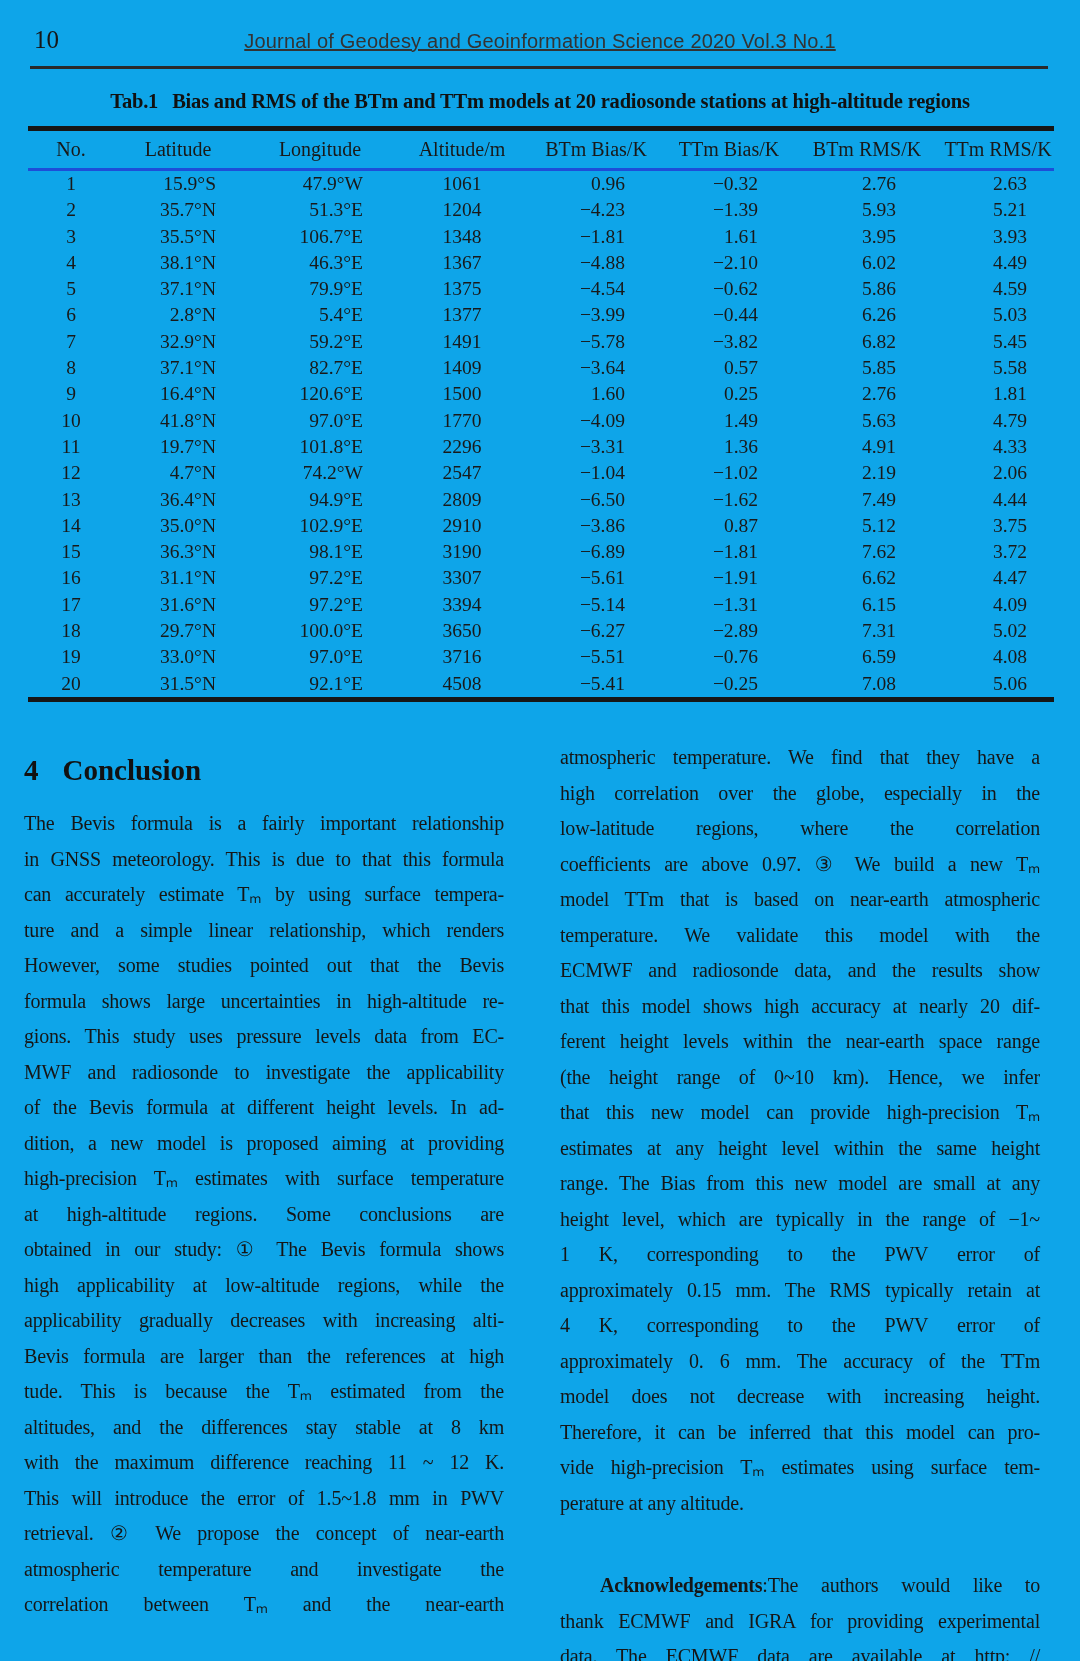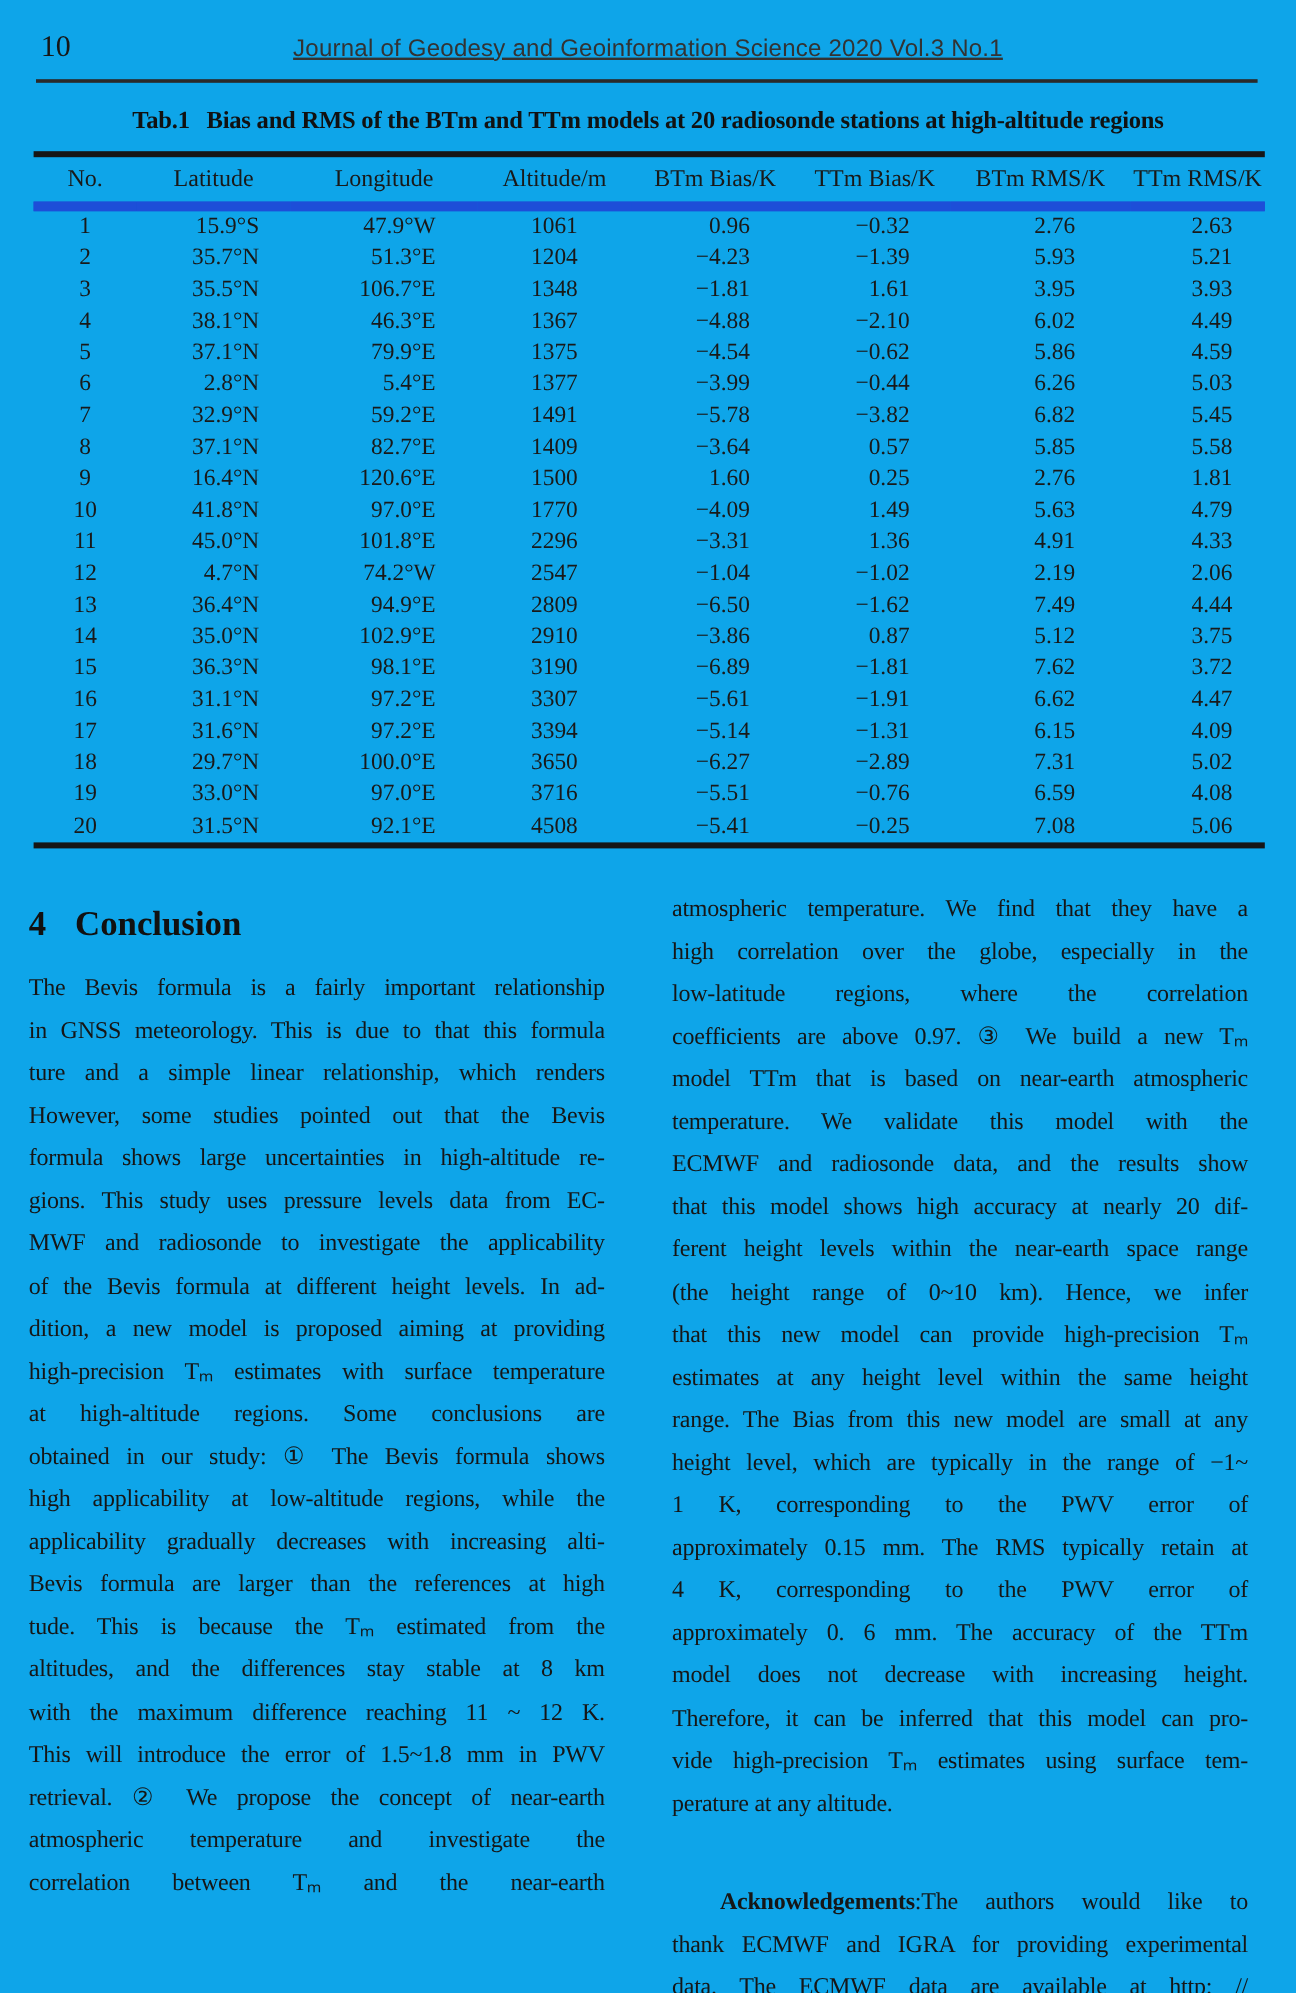--- a/index.html
+++ b/index.html
@@ -13,21 +13,21 @@
   .headrule{position:absolute;left:30px;top:66px;width:1018px;height:3px;background:#2a2a2a;}
   
   .caption{position:absolute;left:0;top:90px;width:1080px;text-align:center;
            font-weight:bold;font-size:20.5px;letter-spacing:-.2px;color:#111;}
   .cap-label{margin-right:14px;}
   
   .tablewrap{position:absolute;left:28px;top:126px;width:1026px;
              border-top:5px solid #161616;border-bottom:5px solid #161616;}
   table{width:100%;border-collapse:collapse;table-layout:fixed;}
   thead th{height:37px;font-weight:normal;font-size:20px;color:#191919;
-           border-bottom:8px solid #1d4ed8;text-align:center;vertical-align:middle;padding:0;}
+           border-bottom:3px solid #1d4ed8;text-align:center;vertical-align:middle;padding:0;}
   tbody td{height:26.3px;line-height:26.3px;font-size:19.5px;color:#191919;
            text-align:center;vertical-align:middle;padding:0;white-space:nowrap;}
   .rt{display:inline-block;text-align:right;}
   .lat{width:76px;} .lon{width:86px;} .num{width:58px;}
   
   .colL{position:absolute;left:24px;top:750px;width:480px;}
   .colR{position:absolute;left:560px;top:740px;width:480px;}
   .sechead{margin:0;font-size:29px;font-weight:bold;color:#111;height:40px;line-height:40px;}
   .sechead .sgap{display:inline-block;width:24px;}
   .textcol{font-size:20px;letter-spacing:-.2px;color:#161616;}
@@ -171,21 +171,21 @@
             <td><span class="rt lat">41.8°N</span></td>
             <td><span class="rt lon">97.0°E</span></td>
             <td>1770</td>
             <td><span class="rt num">−4.09</span></td>
             <td><span class="rt num">1.49</span></td>
             <td><span class="rt num">5.63</span></td>
             <td><span class="rt num">4.79</span></td>
           </tr>
           <tr>
             <td>11</td>
-            <td><span class="rt lat">45.0°N</span></td>
+            <td><span class="rt lat">19.7°N</span></td>
             <td><span class="rt lon">101.8°E</span></td>
             <td>2296</td>
             <td><span class="rt num">−3.31</span></td>
             <td><span class="rt num">1.36</span></td>
             <td><span class="rt num">4.91</span></td>
             <td><span class="rt num">4.33</span></td>
           </tr>
           <tr>
             <td>12</td>
             <td><span class="rt lat">4.7°N</span></td>
@@ -278,20 +278,21 @@
           </tr>
         </tbody>
       </table>
   </div>
 
   <div class="colL">
     <h2 class="sechead"><span>4</span><span class="sgap"></span><span>Conclusion</span></h2>
     <div id="leftlines" class="textcol">
         <div class="bline">The Bevis formula is a fairly important relationship</div>
         <div class="bline">in GNSS meteorology. This is due to that this formula</div>
+        <div class="bline">can accurately estimate Tₘ by using surface tempera-</div>
         <div class="bline">ture and a simple linear relationship, which renders</div>
         <div class="bline">However, some studies pointed out that the Bevis</div>
         <div class="bline">formula shows large uncertainties in high-altitude re-</div>
         <div class="bline">gions. This study uses pressure levels data from EC-</div>
         <div class="bline">MWF and radiosonde to investigate the applicability</div>
         <div class="bline">of the Bevis formula at different height levels. In ad-</div>
         <div class="bline">dition, a new model is proposed aiming at providing</div>
         <div class="bline">high-precision Tₘ estimates with surface temperature</div>
         <div class="bline">at high-altitude regions. Some conclusions are</div>
         <div class="bline">obtained in our study: ① The Bevis formula shows</div>

